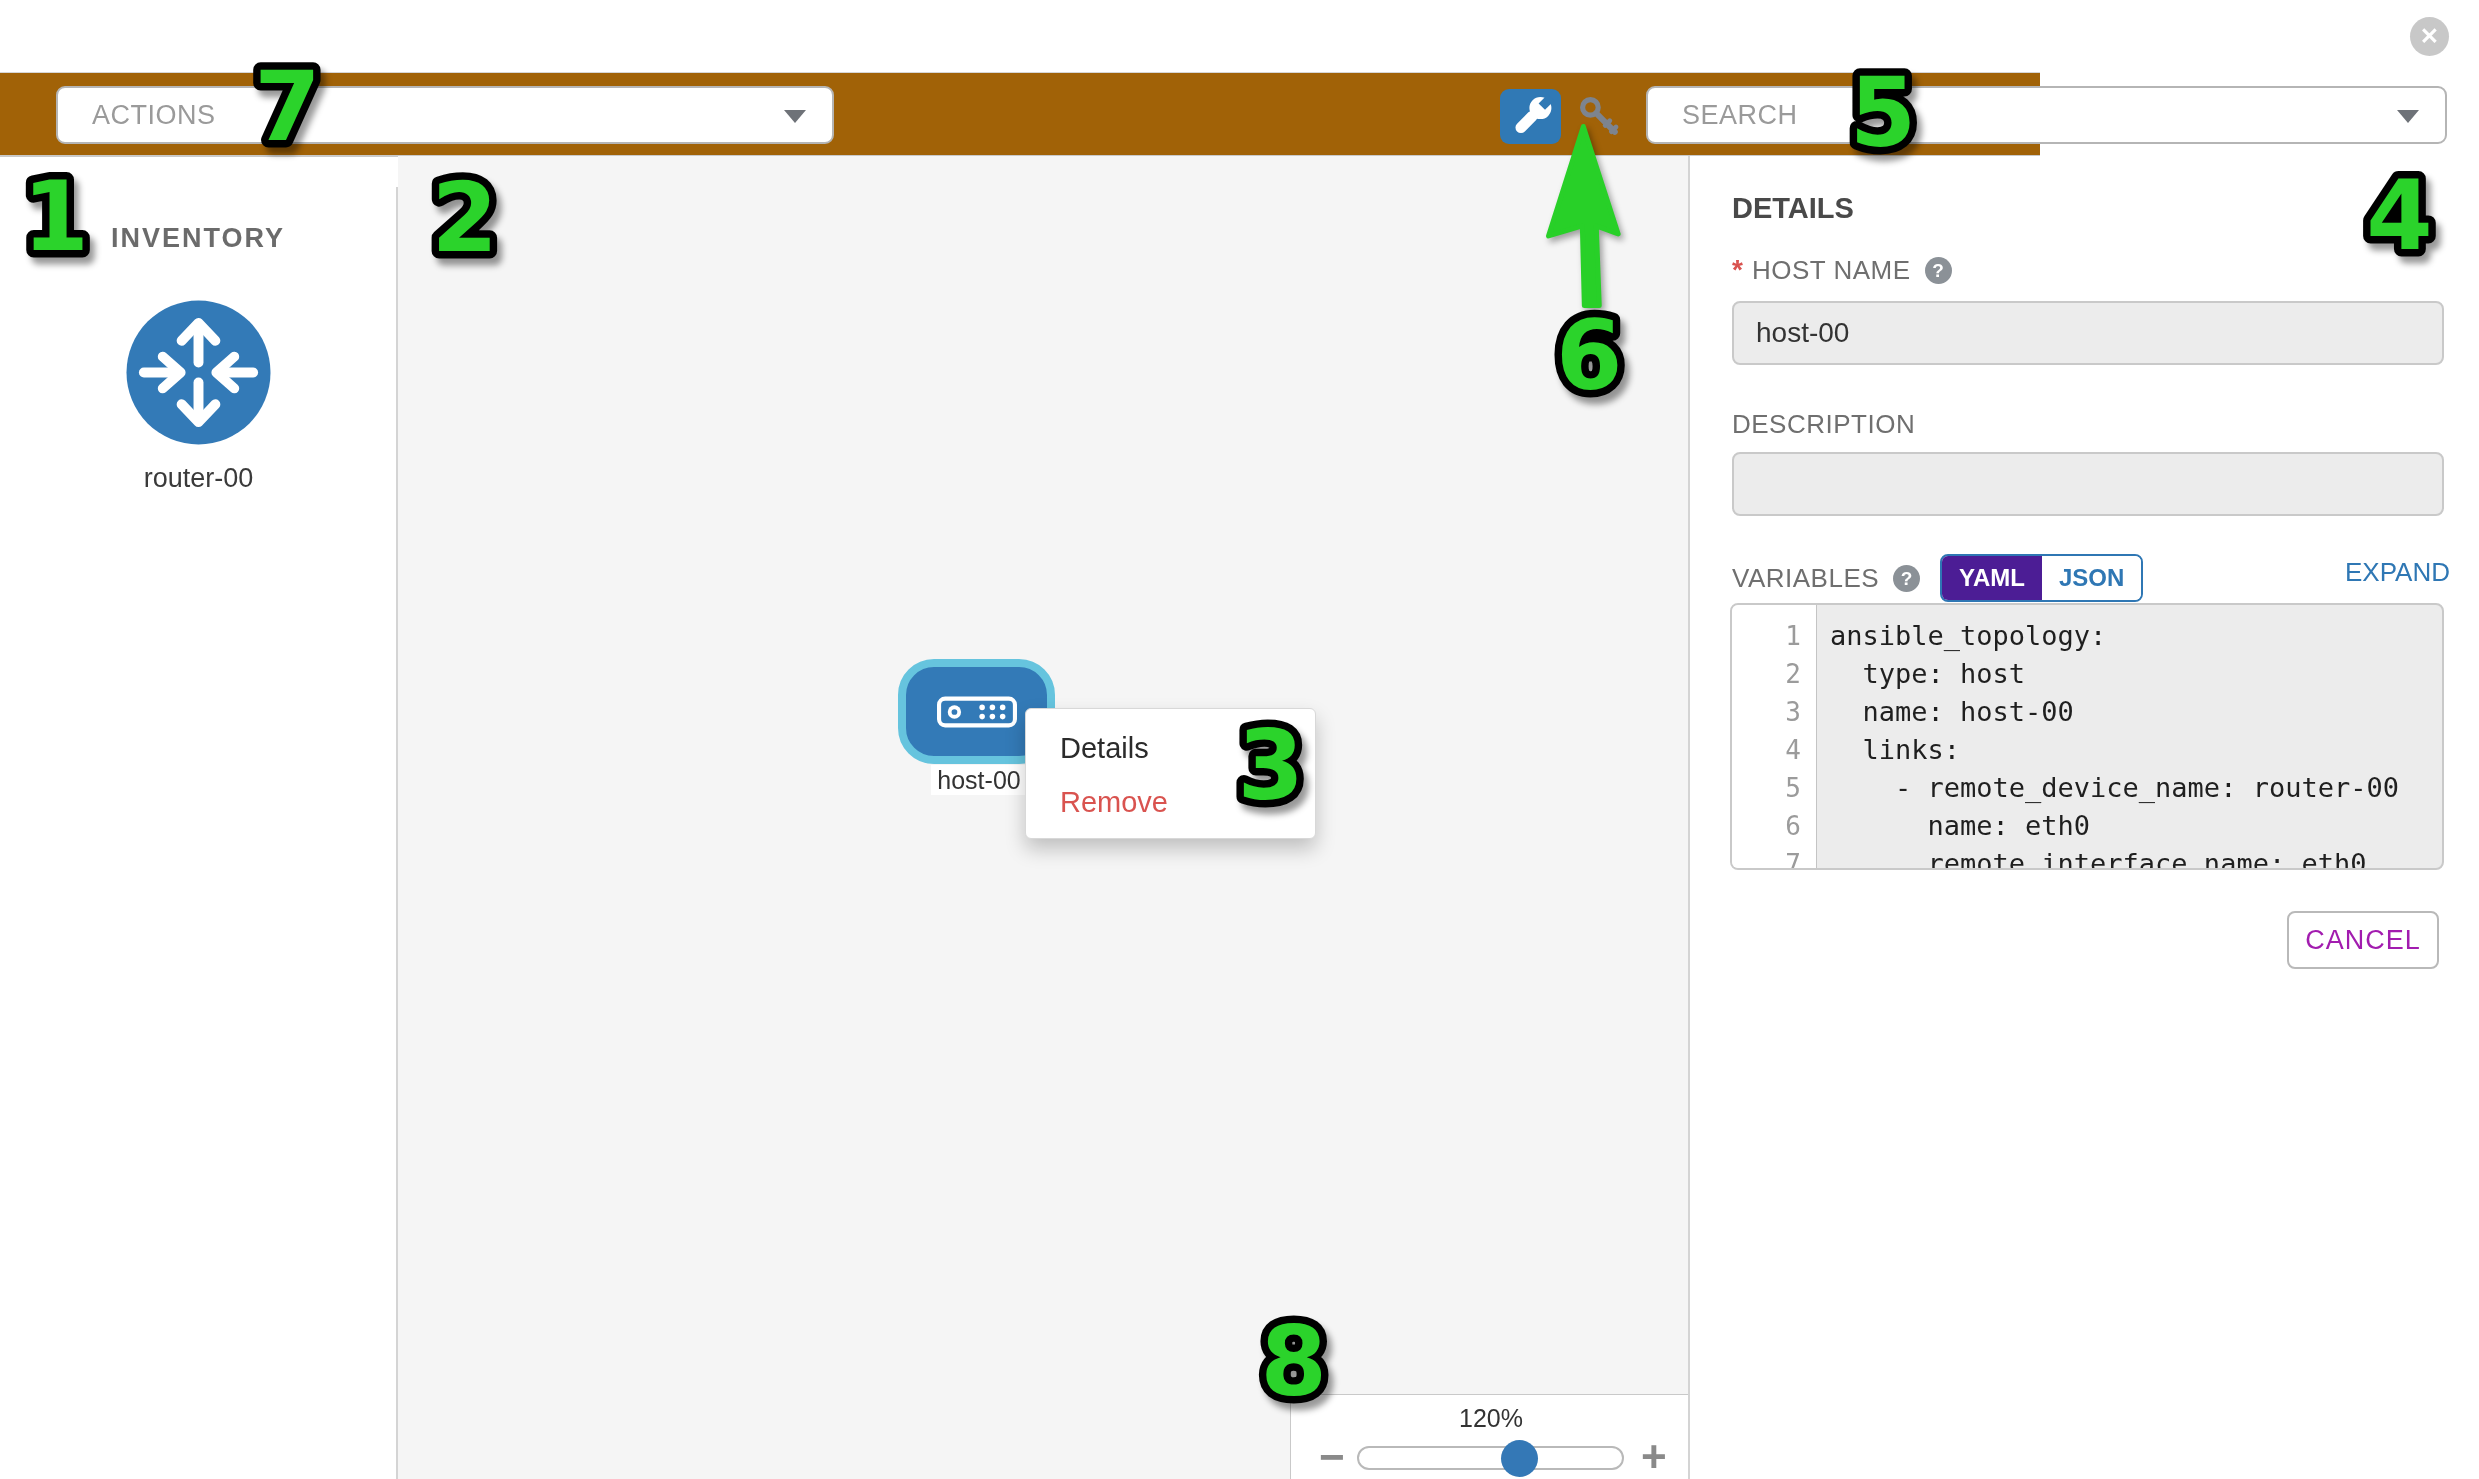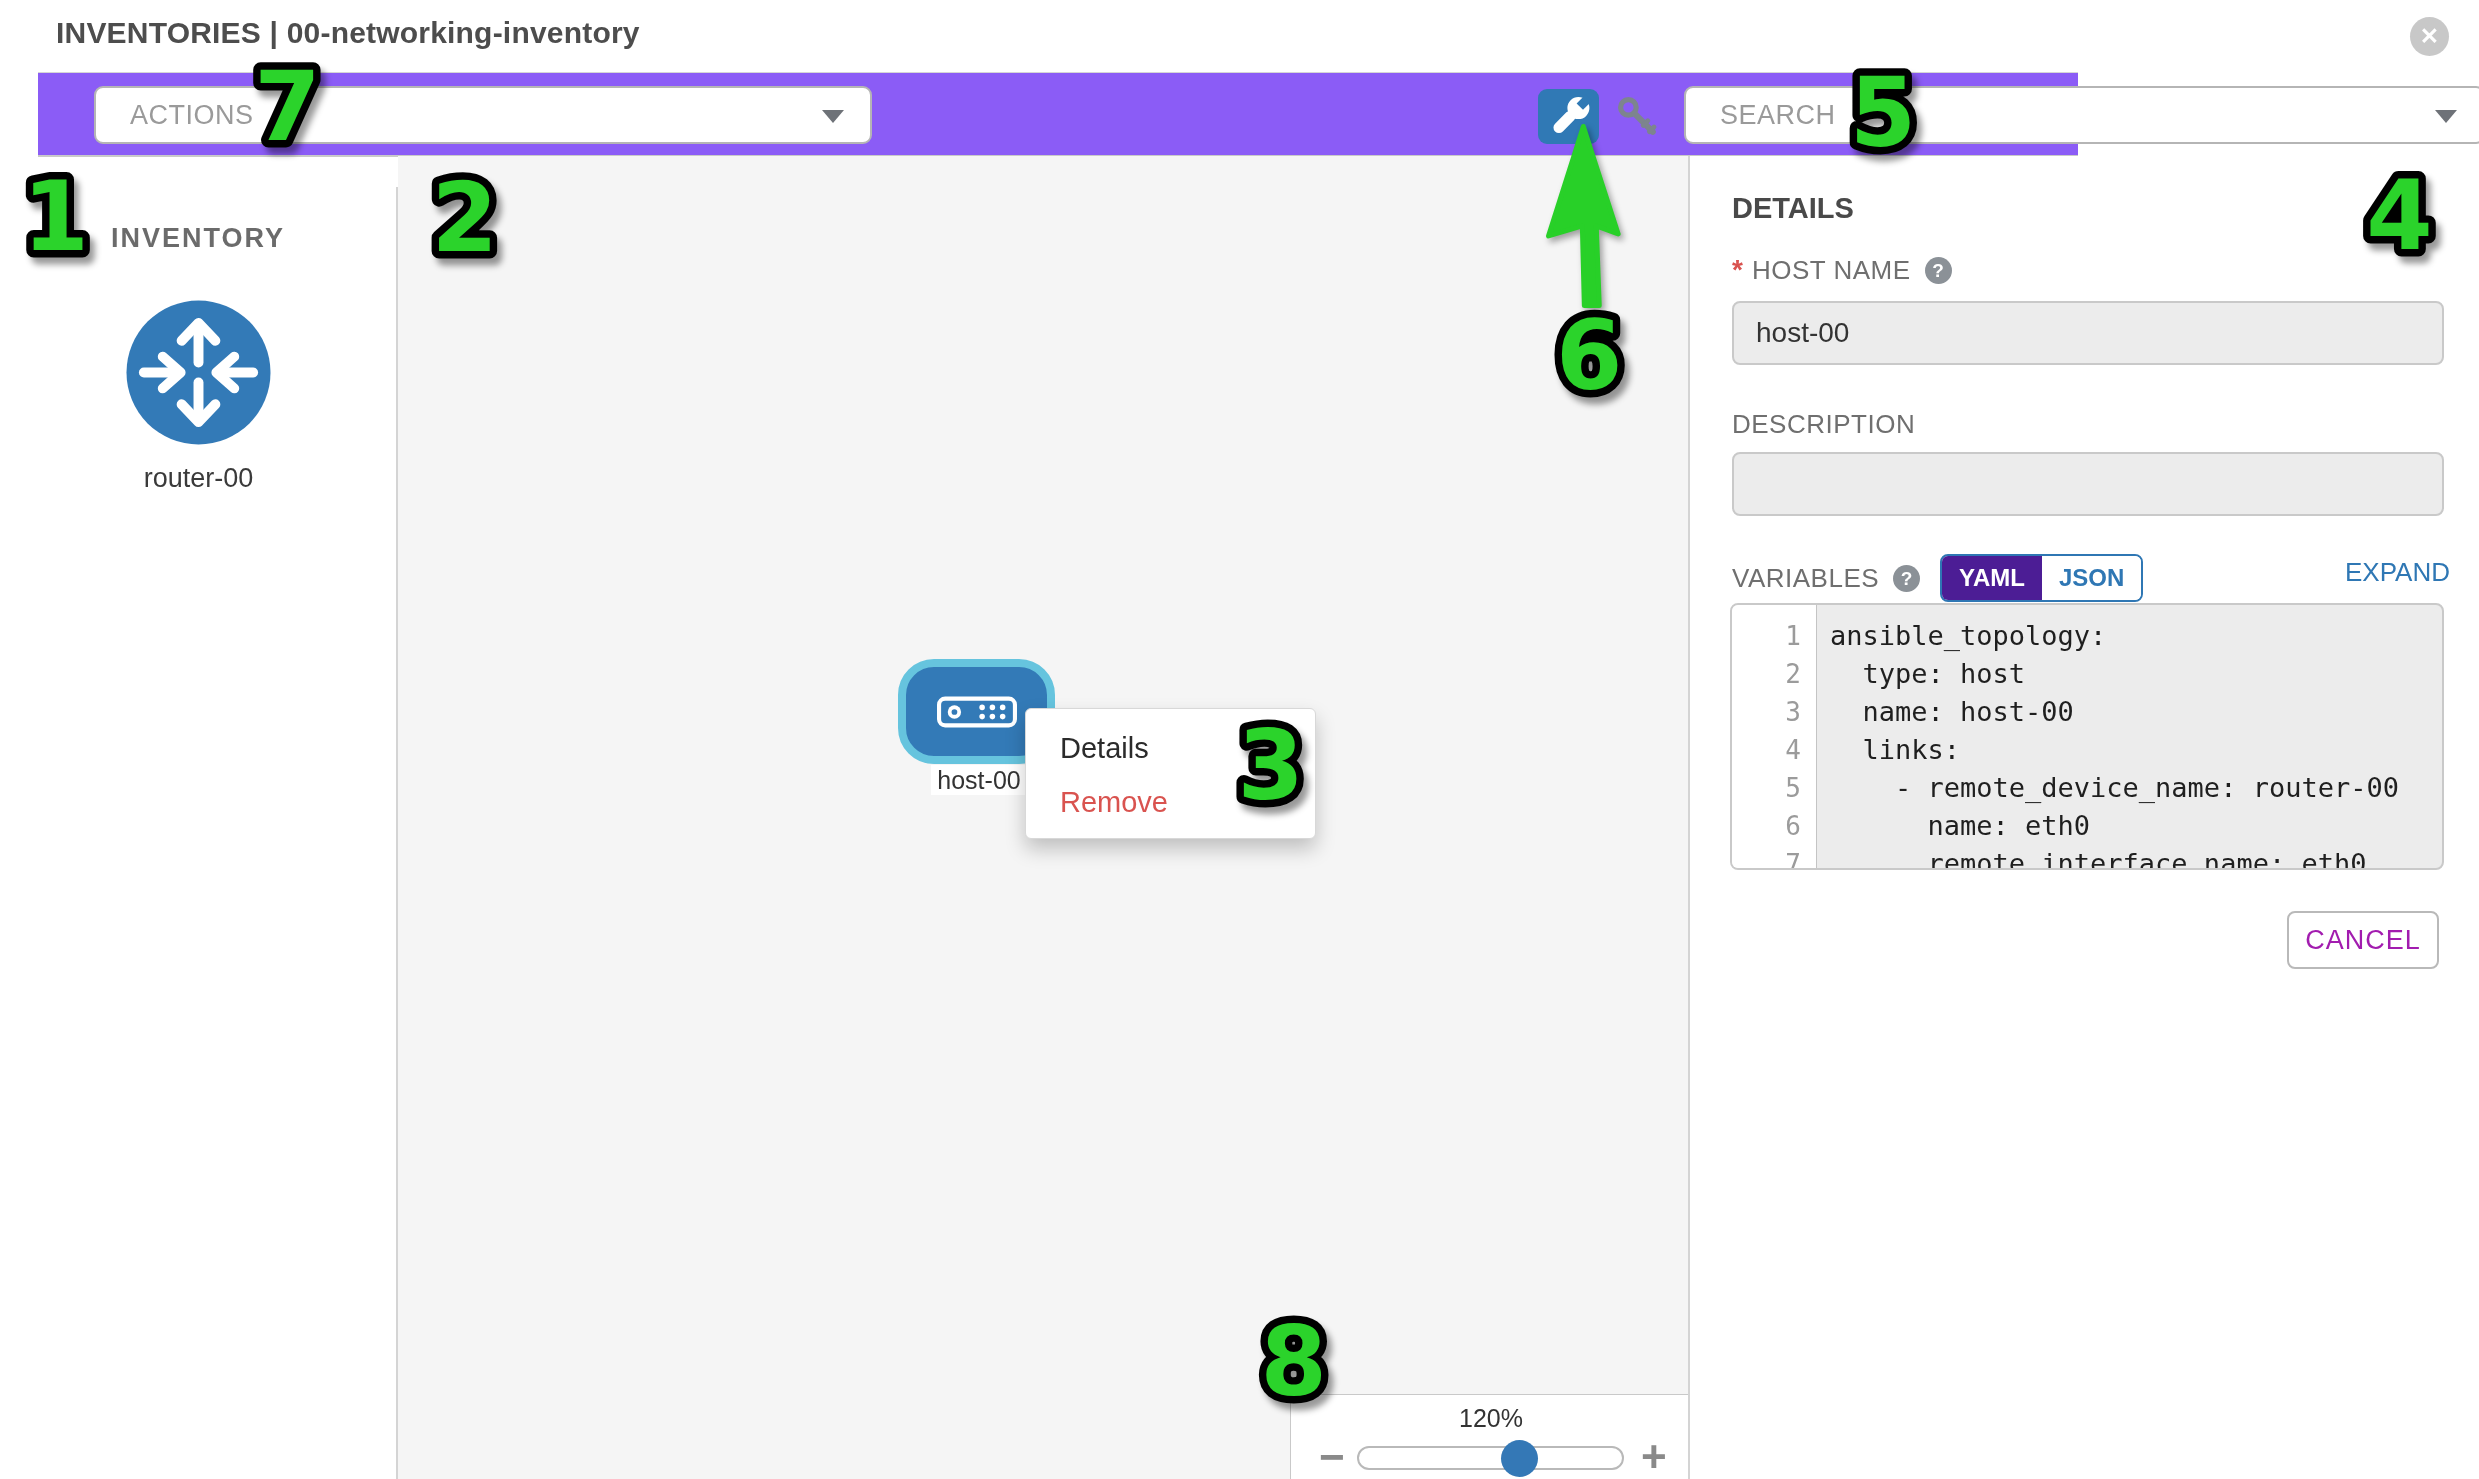--- a/index.html
+++ b/index.html
@@ -15,21 +15,21 @@
     color:#4d4d4d; letter-spacing:0.2px;
   }
   .close-btn {
     position:absolute; left:2410px; top:17px; width:39px; height:39px; border-radius:50%;
     background:#c8c8c8; color:#fff; text-align:center; line-height:38px;
     font-size:23px; font-weight:bold; cursor:pointer;
   }
   
   .toolbar {
     position:absolute; left:0; top:72px; width:2040px; height:85px;
-    background:#8b5cf6; border-top:1px solid #d6d6d6; border-bottom:2px solid #c9c9c9;margin-left:38px;
+    background:#a16207; border-top:1px solid #d6d6d6; border-bottom:2px solid #c9c9c9;
   }
   .select-box {
     position:absolute; top:13px; height:58px; background:#fff;
     border:2px solid #b5b5b5; border-radius:9px;
   }
   .select-box .select-label {
     position:absolute; left:34px; top:0; line-height:54px; font-size:27px; color:#9a9a9a;
     letter-spacing:0.5px;
   }
   .caret {
@@ -153,21 +153,20 @@
   }
   .ann-arrow { fill:#28d028; stroke:#28d028; stroke-width:5; stroke-linejoin:round;
     filter:drop-shadow(3px 4px 3px rgba(0,0,0,.35)); }
 </style>
 </head>
 <body>
 
 <div id="page">
 
   <div class="header">
-    <div class="header-title">INVENTORIES | 00-networking-inventory</div>
     <div class="close-btn">
       <span>✕</span>
     </div>
   </div>
 
   <div class="toolbar">
     <div class="select-box actions-box">
       <span class="select-label">ACTIONS</span>
       <span class="caret"></span>
     </div>

